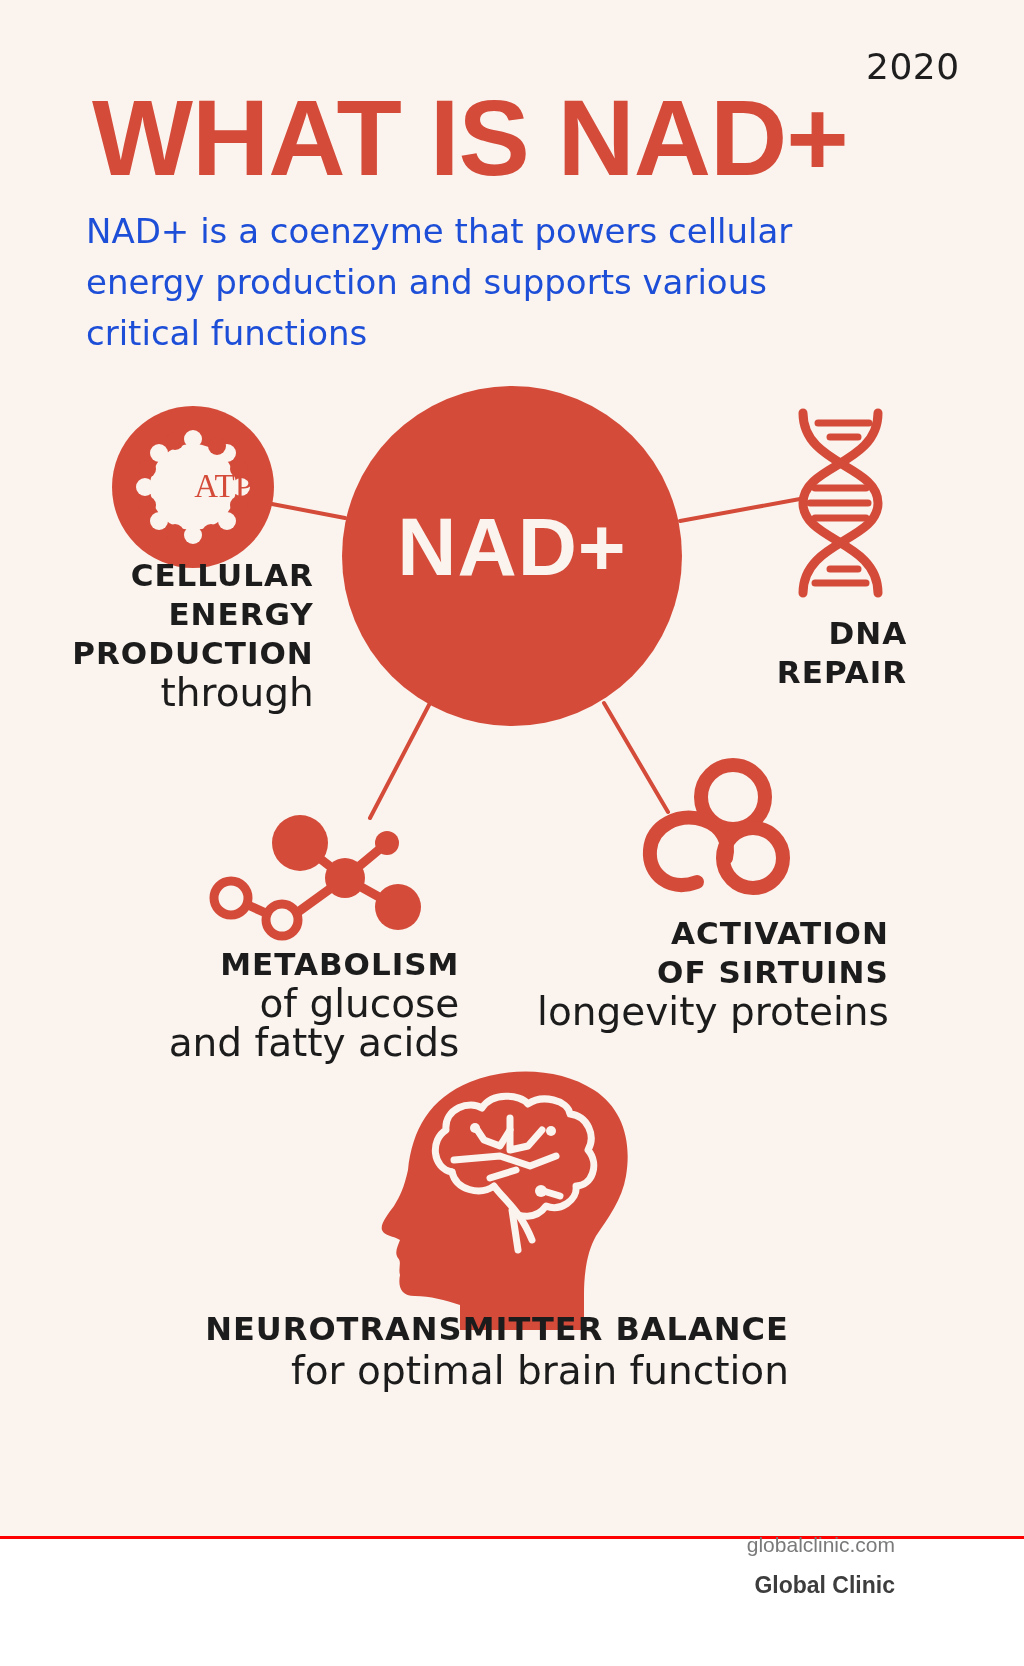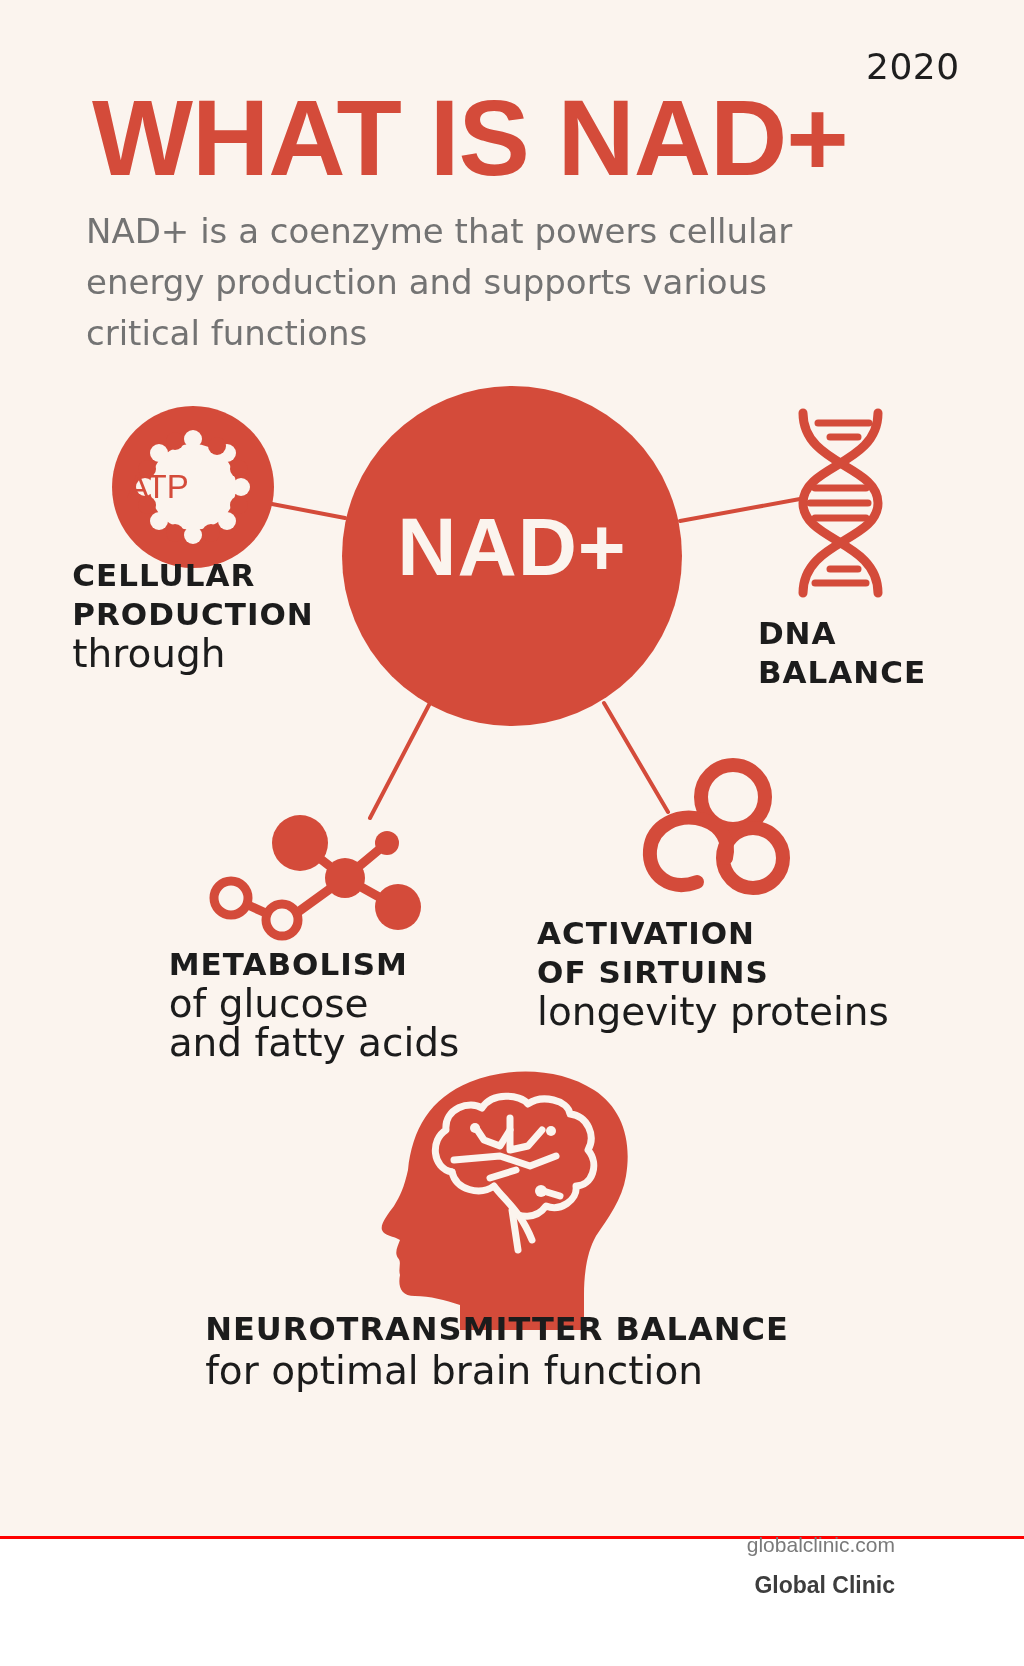--- a/index.html
+++ b/index.html
@@ -1,26 +1,26 @@
 <!DOCTYPE html>
 <html><head>
 <meta charset="utf-8">
 <style>
   html, body { margin:0; padding:0; }
   body { width:1024px; height:1666px; position:relative; overflow:hidden; background:#fbf4ee; font-family:"DejaVu Sans", sans-serif; }
   .abs { position:absolute; }
   #year { left:866px; top:46px; font-size:36px; color:#1e1e1e; letter-spacing:0.5px; }
   #title { left:92px; top:80px; font-family:"Liberation Sans", sans-serif; font-weight:bold; font-size:107px; color:#d44b3a; letter-spacing:-1px; white-space:nowrap; line-height:1.1; }
-  #intro { left:86px; top:206px; width:800px; font-size:34px; line-height:51px; color:#737373; }
-  .lbl { position:absolute; text-align:left; transform:translateX(-50%); white-space:nowrap; color:#1c1c1c; }
+  #intro { left:86px; top:206px; width:800px; font-size:34px; line-height:51px; color:#1d4ed8; }
+  .lbl { position:absolute; text-align:right; transform:translateX(-50%); white-space:nowrap; color:#1c1c1c; }
   .lbl .h { font-weight:bold; font-size:31px; line-height:39px; letter-spacing:1px; }
   .lbl .s { font-size:39px; line-height:39px; }
   #diagram { position:absolute; left:0; top:0; width:1024px; height:1530px; }
   #nad-text { position:absolute; left:342px; top:506px; width:340px; text-align:center; font-family:"Liberation Sans", sans-serif; font-weight:bold; font-size:82px; color:#fbf4ee; letter-spacing:1px; line-height:1; }
-  #atp-text { position:absolute; left:127px; top:470px; width:120px; text-align:left; font-family:Liberation Sans, sans-serif; font-size:33px; color:#d44b3a; line-height:1; }
+  #atp-text { position:absolute; left:133px; top:470px; width:120px; text-align:right; font-family:Liberation Serif, serif; font-size:33px; color:#d44b3a; line-height:1; }
   #divider { position:absolute; left:0; top:1536px; width:1024px; height:3px; background:#ff0000; }
   #footer { position:absolute; left:0; top:1539px; width:1024px; height:127px; background:#ffffff; }
   #brand { position:absolute; right:129px; top:1572px; font-family:"Liberation Sans", sans-serif; font-weight:bold; font-size:23px; color:#3d3d3d; }
   #site { position:absolute; right:129px; top:1526px; font-family:"Liberation Sans", sans-serif; font-size:21px; color:#7a7a7a;margin-top:7px; }
 </style>
 </head>
 <body>
 
 <div id="year" class="abs">2020</div>
 <div id="title" class="abs">WHAT IS NAD+</div>
@@ -122,27 +122,28 @@
       <circle cx="541" cy="1191" r="6"></circle>
     </g>
   </g>
 </svg>
 
 <div id="nad-text">NAD+</div>
 <div id="atp-text">ATP</div>
 
 <div class="lbl" style="left:193px; top:556px;">
   <div class="h">CELLULAR</div>
+  <div class="h">ENERGY</div>
   <div class="h">PRODUCTION</div>
   <div class="s">through</div>
 </div>
 
 <div class="lbl" style="left:842px; top:614px;">
   <div class="h">DNA</div>
-  <div class="h">BALANCE</div>
+  <div class="h">REPAIR</div>
 </div>
 
 <div class="lbl" style="left:314px; top:945px;">
   <div class="h">METABOLISM</div>
   <div class="s">of glucose</div>
   <div class="s">and fatty acids</div>
 </div>
 
 <div class="lbl" style="left:713px; top:914px;">
   <div class="h">ACTIVATION</div>

